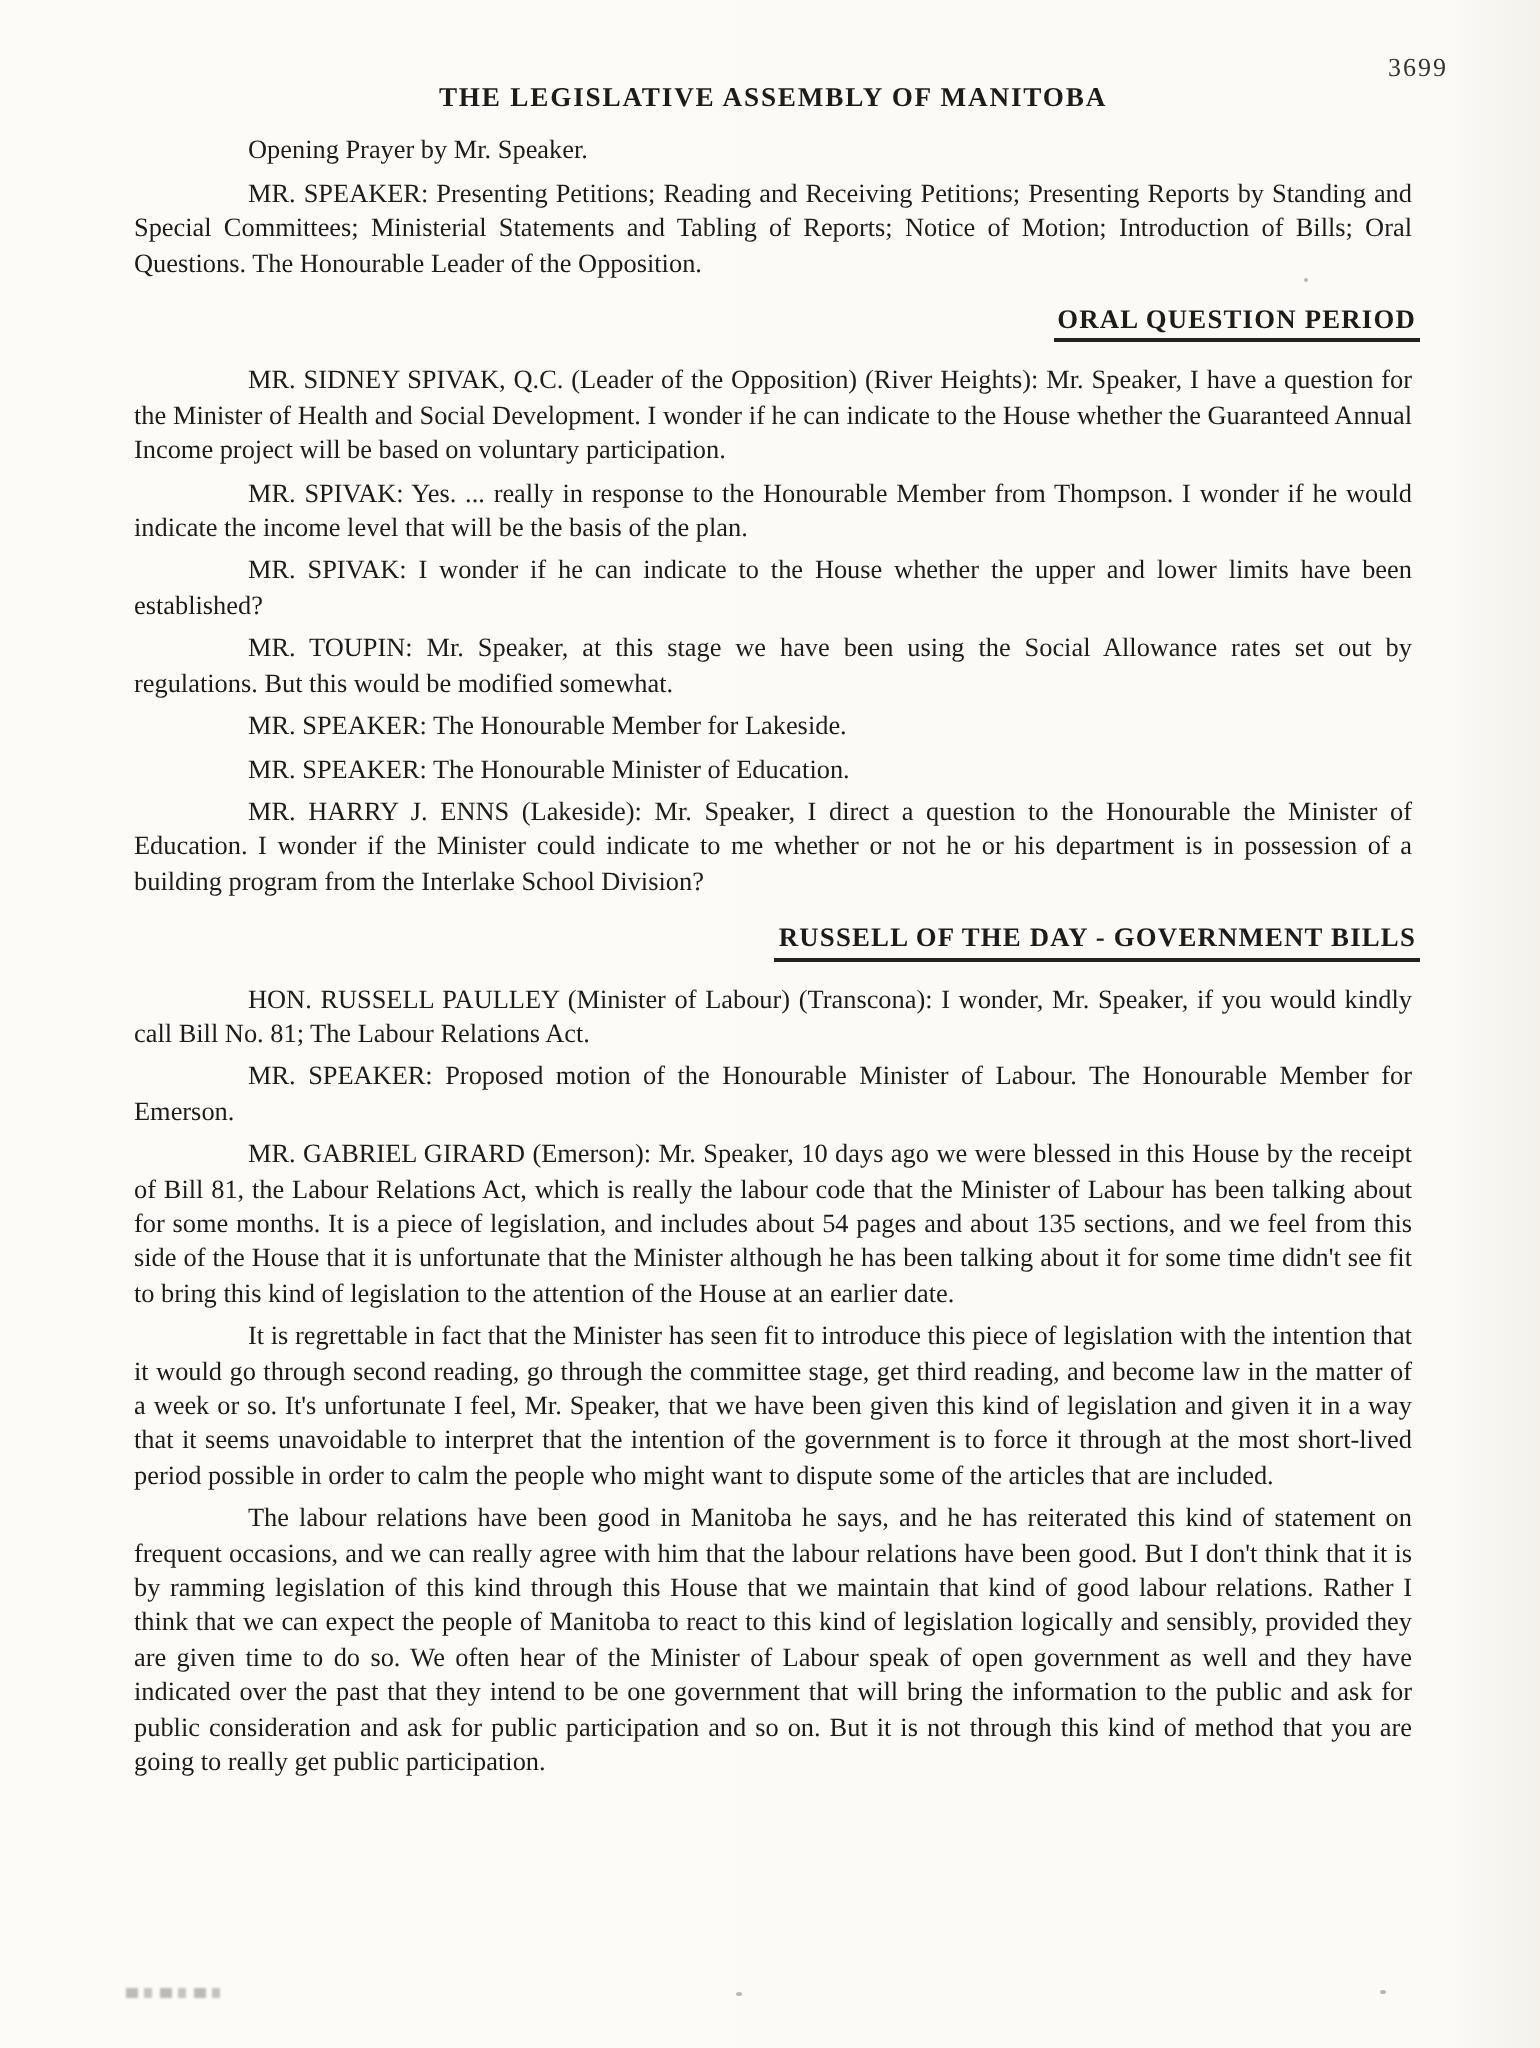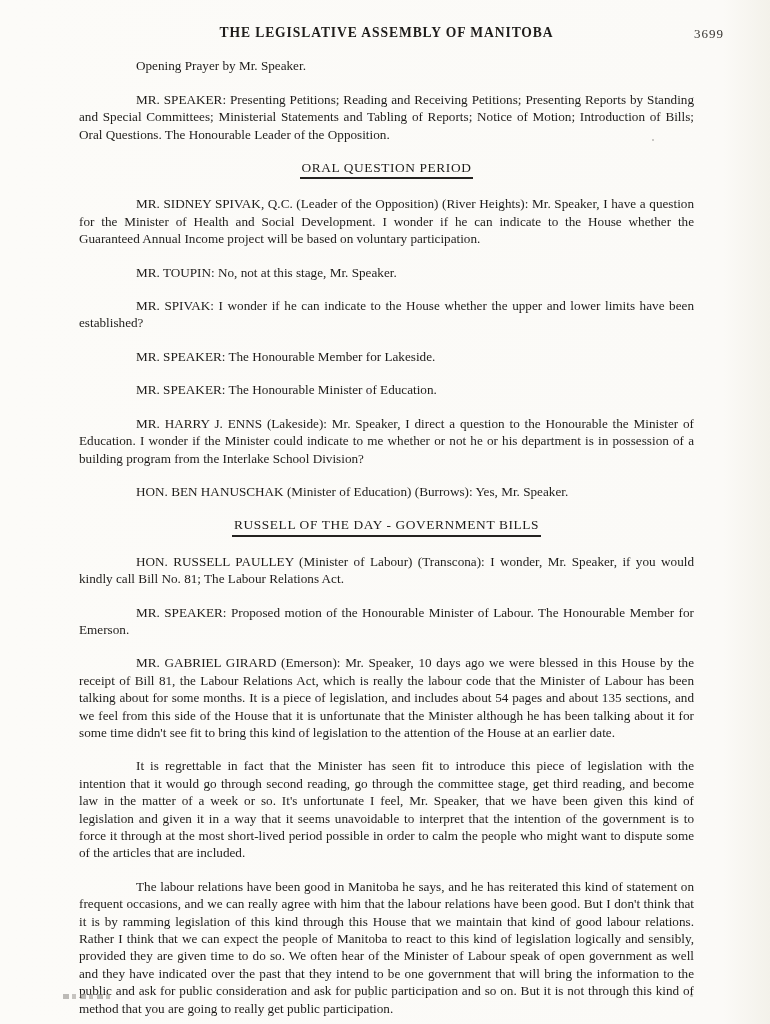--- a/index.html
+++ b/index.html
@@ -24,40 +24,41 @@
   .page-number {
     position: absolute;
     top: 25px;
     right: 46px;
     font-size: 13px;
     letter-spacing: 1px;
     color: #35332f;
   }
   .doc-header {
     text-align: center;
+    margin-top: 16px;
     margin-bottom: 9px;
   }
   .doc-title {
     font-weight: bold;
     font-size: 13.6px;
     letter-spacing: 0.9px;
   }
   .doc-subtitle {
     font-size: 13.2px;
     letter-spacing: 0.4px;
   }
   p.para {
-    margin: 16px;
+    margin: 4px;
     text-indent: 57px;
     text-align: justify;
   }
   h2.section-heading {
-    text-align: center;
+    text-align: right;
     font-size: 13.4px;
-    font-weight: normal;
+    font-weight: bold;
     letter-spacing: 0.6px;
     margin: 11px 0 10px 0;
   }
   h2.section-heading .underlined {
     display: inline-block;
     border-bottom: 2px solid #242220;
     padding: 0 2px 1px 2px;
   }
   .footer-smudge {
     position: absolute;
@@ -95,26 +96,26 @@
   </div>
 
   <p class="para">Opening Prayer by Mr. Speaker.</p>
   <p class="para">MR. SPEAKER: Presenting Petitions; Reading and Receiving Petitions; Presenting Reports by Standing and Special Committees; Ministerial Statements and Tabling of Reports; Notice of Motion; Introduction of Bills; Oral Questions. The Honourable Leader of the Opposition.</p>
 
   <h2 class="section-heading">
     <span class="underlined">ORAL QUESTION PERIOD</span>
   </h2>
 
   <p class="para">MR. SIDNEY SPIVAK, Q.C. (Leader of the Opposition) (River Heights): Mr. Speaker, I have a question for the Minister of Health and Social Development. I wonder if he can indicate to the House whether the Guaranteed Annual Income project will be based on voluntary participation.</p>
-  <p class="para">MR. TOUPIN: No, not at this stage, Mr. Speaker.</p>
+  <p class="para">MR. SPIVAK: Yes. ... really in response to the Honourable Member from Thompson. I wonder if he would indicate the income level that will be the basis of the plan.</p>
   <p class="para">MR. SPIVAK: I wonder if he can indicate to the House whether the upper and lower limits have been established?</p>
+  <p class="para">MR. TOUPIN: Mr. Speaker, at this stage we have been using the Social Allowance rates set out by regulations. But this would be modified somewhat.</p>
   <p class="para">MR. SPEAKER: The Honourable Member for Lakeside.</p>
   <p class="para">MR. SPEAKER: The Honourable Minister of Education.</p>
   <p class="para">MR. HARRY J. ENNS (Lakeside): Mr. Speaker, I direct a question to the Honourable the Minister of Education. I wonder if the Minister could indicate to me whether or not he or his department is in possession of a building program from the Interlake School Division?</p>
-  <p class="para">HON. BEN HANUSCHAK (Minister of Education) (Burrows): Yes, Mr. Speaker.</p>
 
   <h2 class="section-heading">
     <span class="underlined">RUSSELL OF THE DAY - GOVERNMENT BILLS</span>
   </h2>
 
   <p class="para">HON. RUSSELL PAULLEY (Minister of Labour) (Transcona): I wonder, Mr. Speaker, if you would kindly call Bill No. 81; The Labour Relations Act.</p>
   <p class="para">MR. SPEAKER: Proposed motion of the Honourable Minister of Labour. The Honourable Member for Emerson.</p>
   <p class="para">MR. GABRIEL GIRARD (Emerson): Mr. Speaker, 10 days ago we were blessed in this House by the receipt of Bill 81, the Labour Relations Act, which is really the labour code that the Minister of Labour has been talking about for some months. It is a piece of legislation, and includes about 54 pages and about 135 sections, and we feel from this side of the House that it is unfortunate that the Minister although he has been talking about it for some time didn't see fit to bring this kind of legislation to the attention of the House at an earlier date.</p>
   <p class="para">It is regrettable in fact that the Minister has seen fit to introduce this piece of legislation with the intention that it would go through second reading, go through the committee stage, get third reading, and become law in the matter of a week or so. It's unfortunate I feel, Mr. Speaker, that we have been given this kind of legislation and given it in a way that it seems unavoidable to interpret that the intention of the government is to force it through at the most short-lived period possible in order to calm the people who might want to dispute some of the articles that are included.</p>
   <p class="para">The labour relations have been good in Manitoba he says, and he has reiterated this kind of statement on frequent occasions, and we can really agree with him that the labour relations have been good. But I don't think that it is by ramming legislation of this kind through this House that we maintain that kind of good labour relations. Rather I think that we can expect the people of Manitoba to react to this kind of legislation logically and sensibly, provided they are given time to do so. We often hear of the Minister of Labour speak of open government as well and they have indicated over the past that they intend to be one government that will bring the information to the public and ask for public consideration and ask for public participation and so on. But it is not through this kind of method that you are going to really get public participation.</p>

